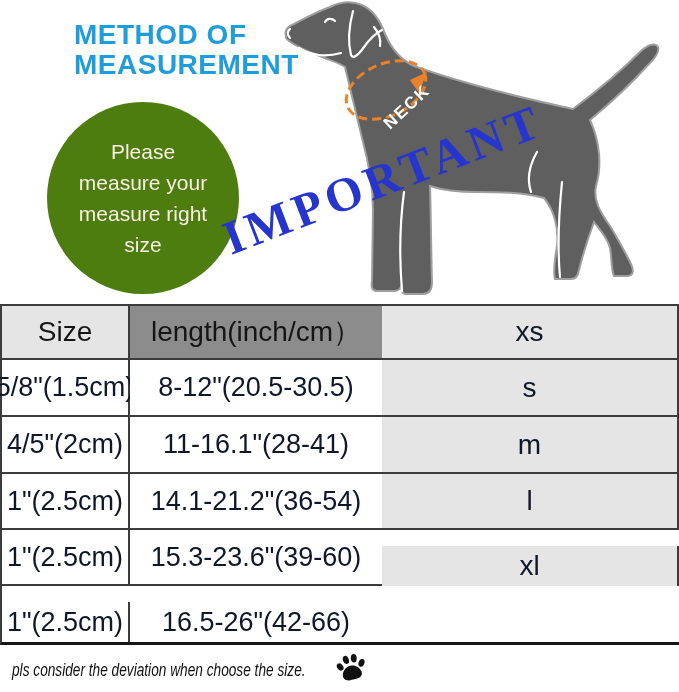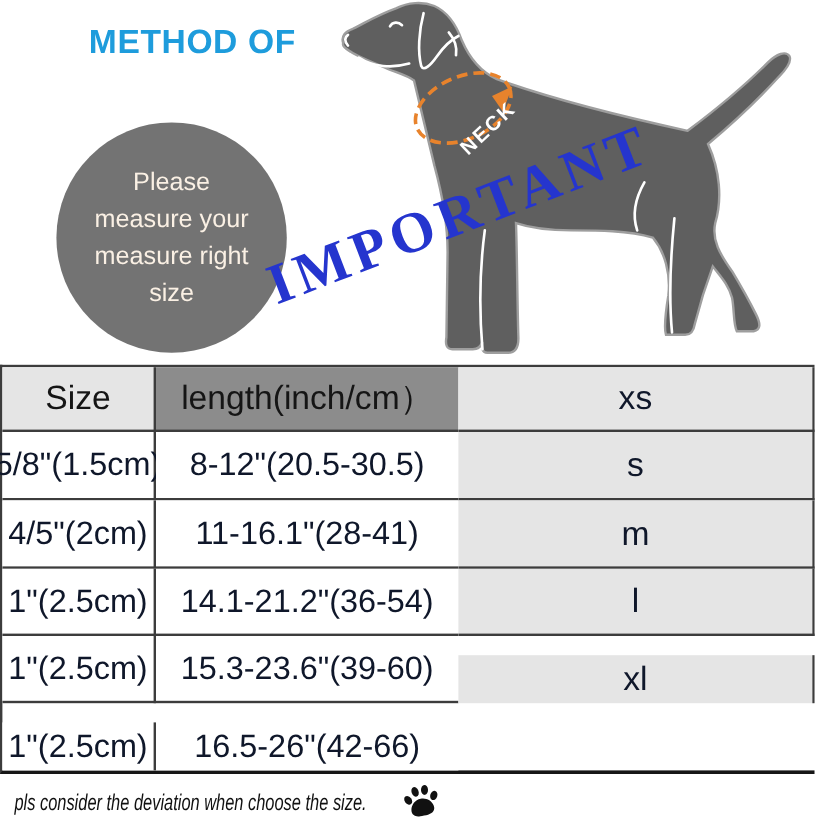--- a/index.html
+++ b/index.html
@@ -10,21 +10,21 @@
   
   .page-title{
     position:absolute;left:52px;top:20px;z-index:3;
     color:#1E9CDC;font-weight:bold;font-size:28px;line-height:30px;
     letter-spacing:.5px;
     margin-left:22px;
   }
   
   .instruction-circle{
     position:absolute;left:47px;top:102px;width:192px;height:192px;
-    background:#737373;border-radius:50%;z-index:1;
+    background:#4d7c0f;border-radius:50%;z-index:1;
     display:flex;flex-direction:column;align-items:center;justify-content:center;
     color:#FAF0E4;font-size:21px;line-height:31px;text-align:center;
   }
   
   .dog-svg{position:absolute;left:278px;top:0;z-index:2;}
   
   .important-stamp{
     position:absolute;left:225px;top:212px;z-index:5;
     font-family:"Liberation Serif",serif;font-weight:700;font-size:48px;
     letter-spacing:5px;color:#2535CE;white-space:nowrap;
@@ -56,20 +56,21 @@
   }
   .paw-svg{position:absolute;left:334px;top:650px;z-index:3;}
 </style>
 </head>
 <body>
 
 <div class="canvas">
 
   <div class="page-title">
     <div>METHOD OF</div>
+    <div>MEASUREMENT</div>
   </div>
 
   <div class="instruction-circle">
     <div>Please</div>
     <div>measure your</div>
     <div>measure right</div>
     <div>size</div>
   </div>
 
   <svg class="dog-svg" width="400" height="310" viewBox="0 0 400 310">

